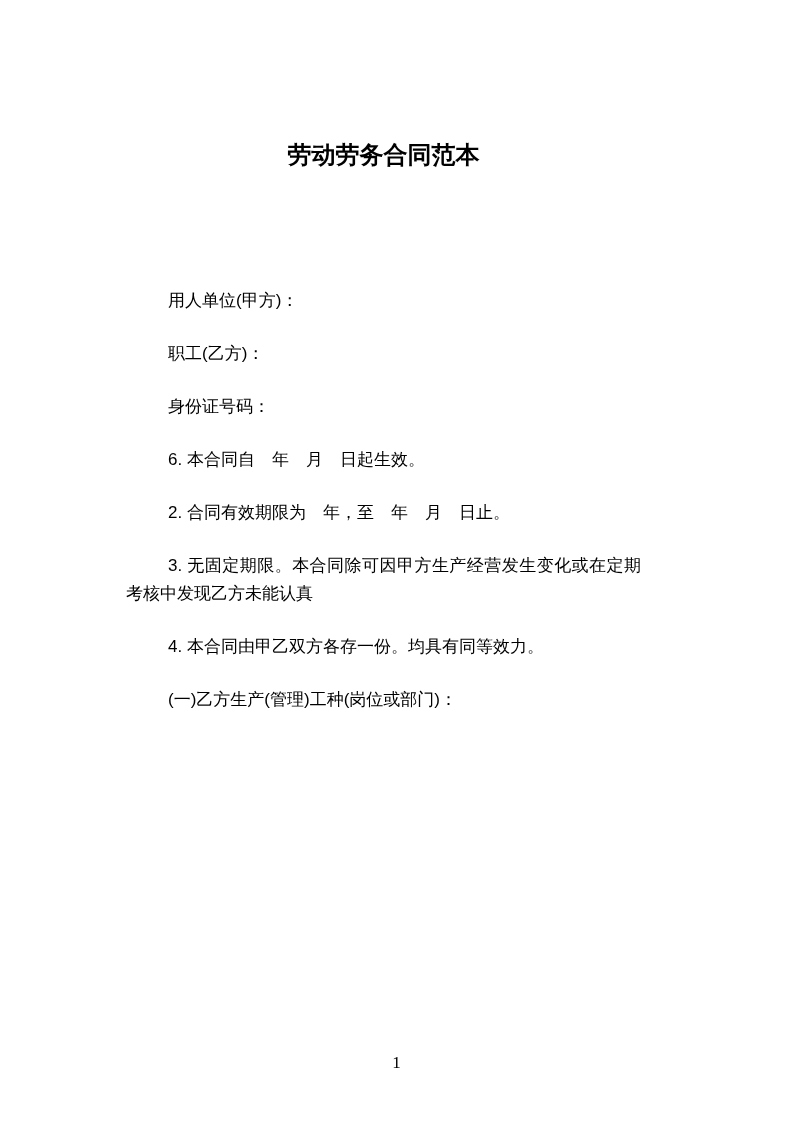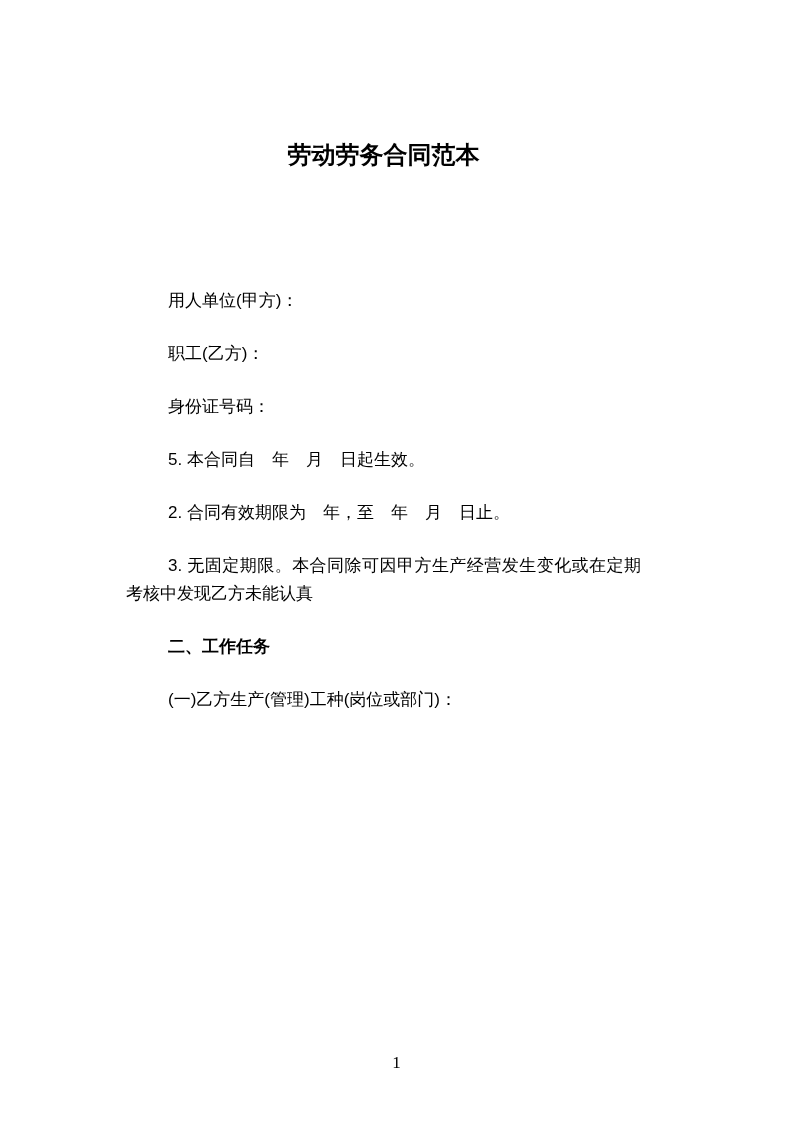--- a/index.html
+++ b/index.html
@@ -62,27 +62,27 @@
   <h1 class="doc-title">劳动劳务合同范本</h1>
 
   <p class="para indent-label">用人单位(甲方)：</p>
 
   <p class="para indent-label">职工(乙方)：</p>
 
   <p class="para indent-label">身份证号码：</p>
 
 
 
-  <p class="para indent-label">5. 本合同自　年　月　日起生效。</p>
+  <p class="para indent-label">6. 本合同自　年　月　日起生效。</p>
 
   <p class="para indent-label">2. 合同有效期限为　年，至　年　月　日止。</p>
 
   <p class="para indent-label">3. 无固定期限。本合同除可因甲方生产经营发生变化或在定期考核中发现乙方未能认真</p>
 
 
+  <p class="para indent-label">4. 本合同由甲乙双方各存一份。均具有同等效力。</p>
 
-  <p class="para heading">二、工作任务</p>
 
   <p class="para indent-label">(一)乙方生产(管理)工种(岗位或部门)：</p>
 
   <p class="page-num">1</p>
 
 </div>
 
 </body></html>

